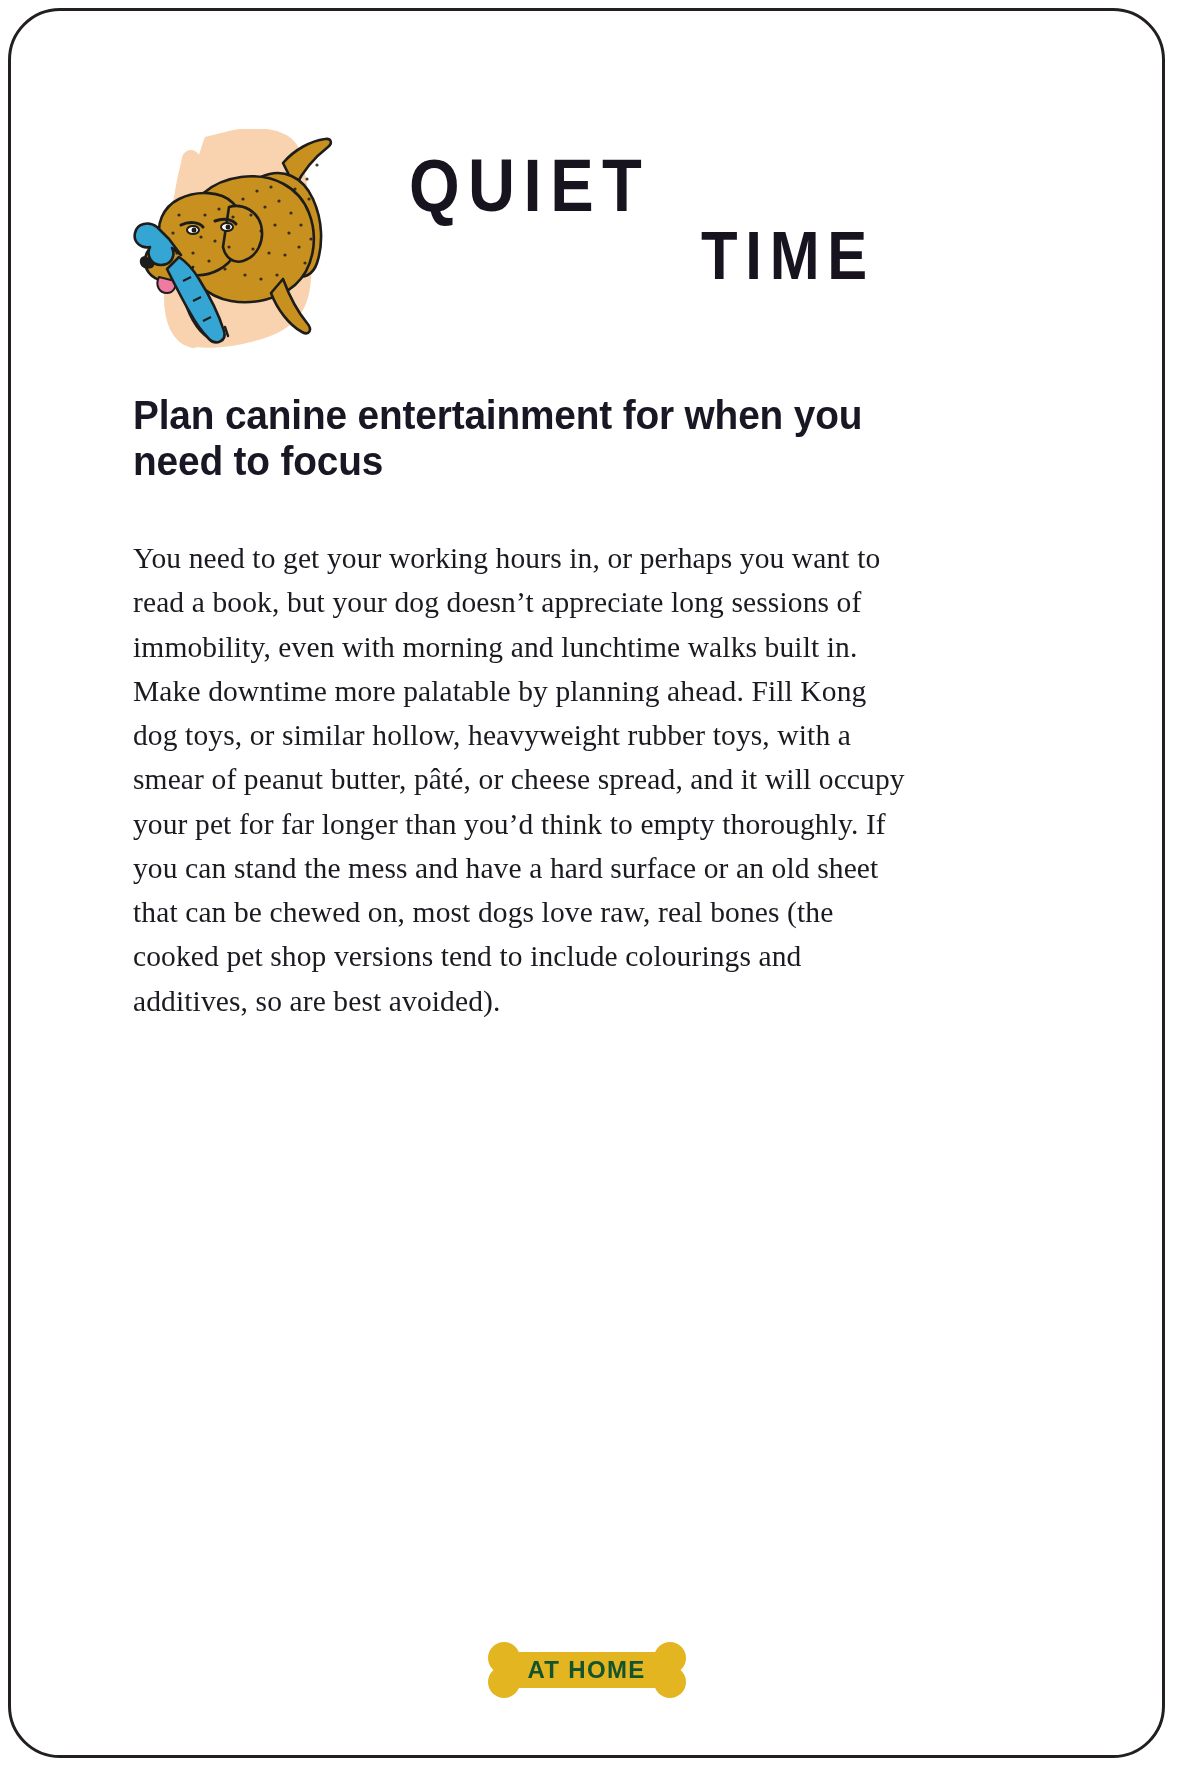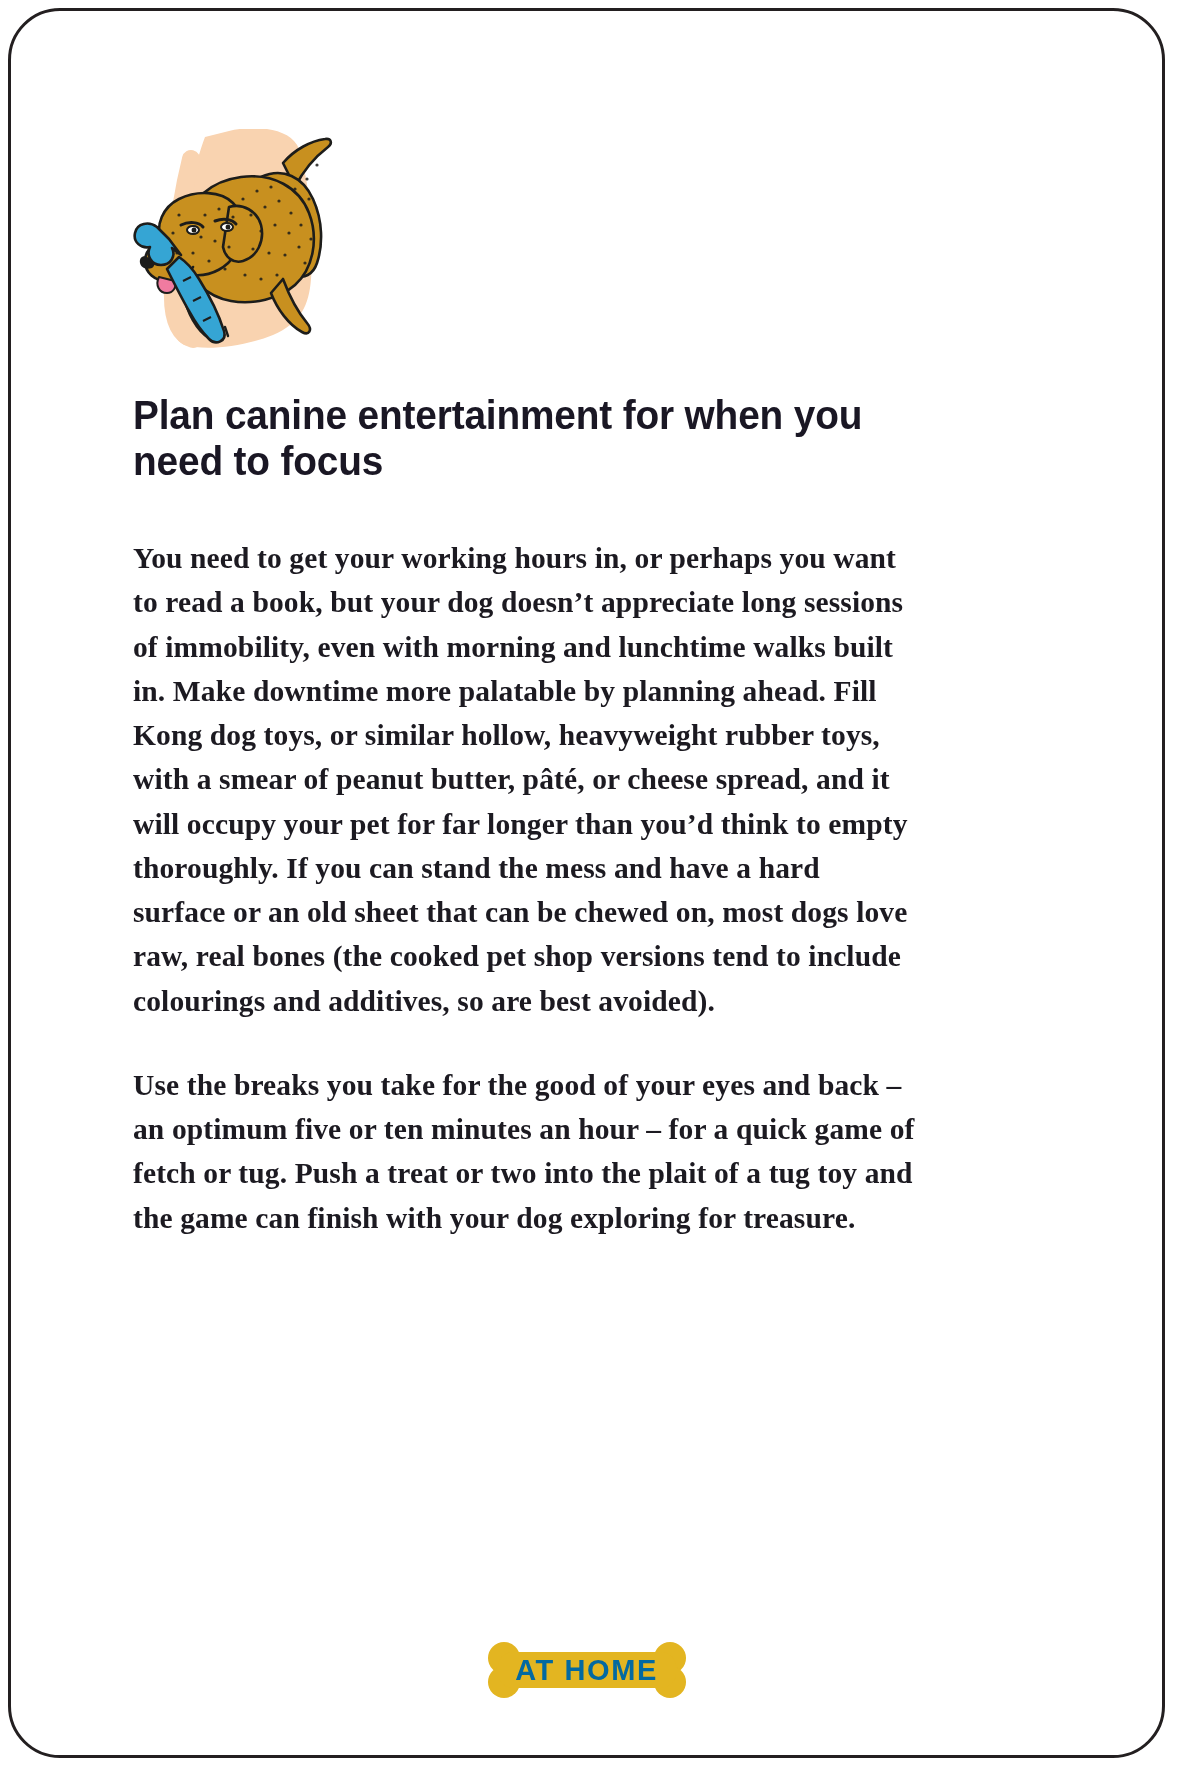--- a/index.html
+++ b/index.html
@@ -95,21 +95,20 @@
     transform-origin: left top;
   }
 
   .para {
     font-family: "Liberation Serif", serif;
     font-size: 29.5px;
     line-height: 1.50;
     color: #1c1a21;
     margin: 0 8px 40px 0;
     letter-spacing: 0.004em;
-    font-weight: bold;
   }
   .para:last-child { margin-bottom: 0; }
 
   
   .badge {
     position: absolute;
     left: 50%;
     top: 1628px;
     transform: translateX(-50%);
     width: 210px;
@@ -120,23 +119,23 @@
     position: absolute;
     left: 0;
     top: 0;
     width: 100%;
     height: 100%;
     display: flex;
     align-items: center;
     justify-content: center;
     font-family: "Liberation Sans", sans-serif;
     font-weight: 700;
-    font-size: 29px;
+    font-size: 24px;
     letter-spacing: 0.055em;
-    color: #0369a1;
+    color: #14532d;
     z-index: 2;
   }
 </style>
 </head>
 <body>
 
 <div class="card">
 
   <div class="header">
 
@@ -229,26 +228,29 @@
         <g stroke="#1d1d1b" stroke-width="2.6" stroke-linejoin="round">
           <path d="M24 98 C16 92 4 94 2 104 C0 113 8 120 17 118 C13 126 18 136 28 136
                    C38 136 43 127 39 119 L48 126 L36 110 Z" fill="#35a5d4"></path>
           <path d="M34 140 C40 152 48 168 56 182 C62 193 70 204 76 210
                    C83 217 94 212 91 202 C86 186 76 166 66 150 C60 140 52 132 46 128 Z" fill="#35a5d4"></path>
           <path d="M50 152 l8 -4 M60 172 l8 -4 M70 192 l8 -4" fill="none" stroke-width="2"></path>
         </g>
       </svg>
     </div>
 
+    <div class="title-block">
+      <div class="title-line title-quiet">QUIET</div>
+      <div class="title-line title-time">TIME</div>
+    </div>
   </div>
 
   <div class="content">
     <h1 class="headline">Plan canine entertainment for when you need to focus</h1>
     <p class="para">You need to get your working hours in, or perhaps you want to read a book, but your dog doesn’t appreciate long sessions of immobility, even with morning and lunchtime walks built in. Make downtime more palatable by planning ahead. Fill Kong dog toys, or similar hollow, heavyweight rubber toys, with a smear of peanut butter, pâté, or cheese spread, and it will occupy your pet for far longer than you’d think to empty thoroughly. If you can stand the mess and have a hard surface or an old sheet that can be chewed on, most dogs love raw, real bones (the cooked pet shop versions tend to include colourings and additives, so are best avoided).</p>
-    <p class="para">Use the breaks you take for the good of your eyes and back – an optimum five or ten minutes an hour – for a quick game of fetch or tug. Push a treat or two into the plait of a tug toy and the game can finish with your dog exploring for treasure.</p>
   </div>
 
   <div class="badge">
     <svg viewBox="0 0 210 62" xmlns="http://www.w3.org/2000/svg">
       <g fill="#e3b521">
         <circle cx="22" cy="19" r="16"></circle>
         <circle cx="22" cy="43" r="16"></circle>
         <circle cx="188" cy="19" r="16"></circle>
         <circle cx="188" cy="43" r="16"></circle>
         <rect x="16" y="13" width="178" height="36" rx="15"></rect>

